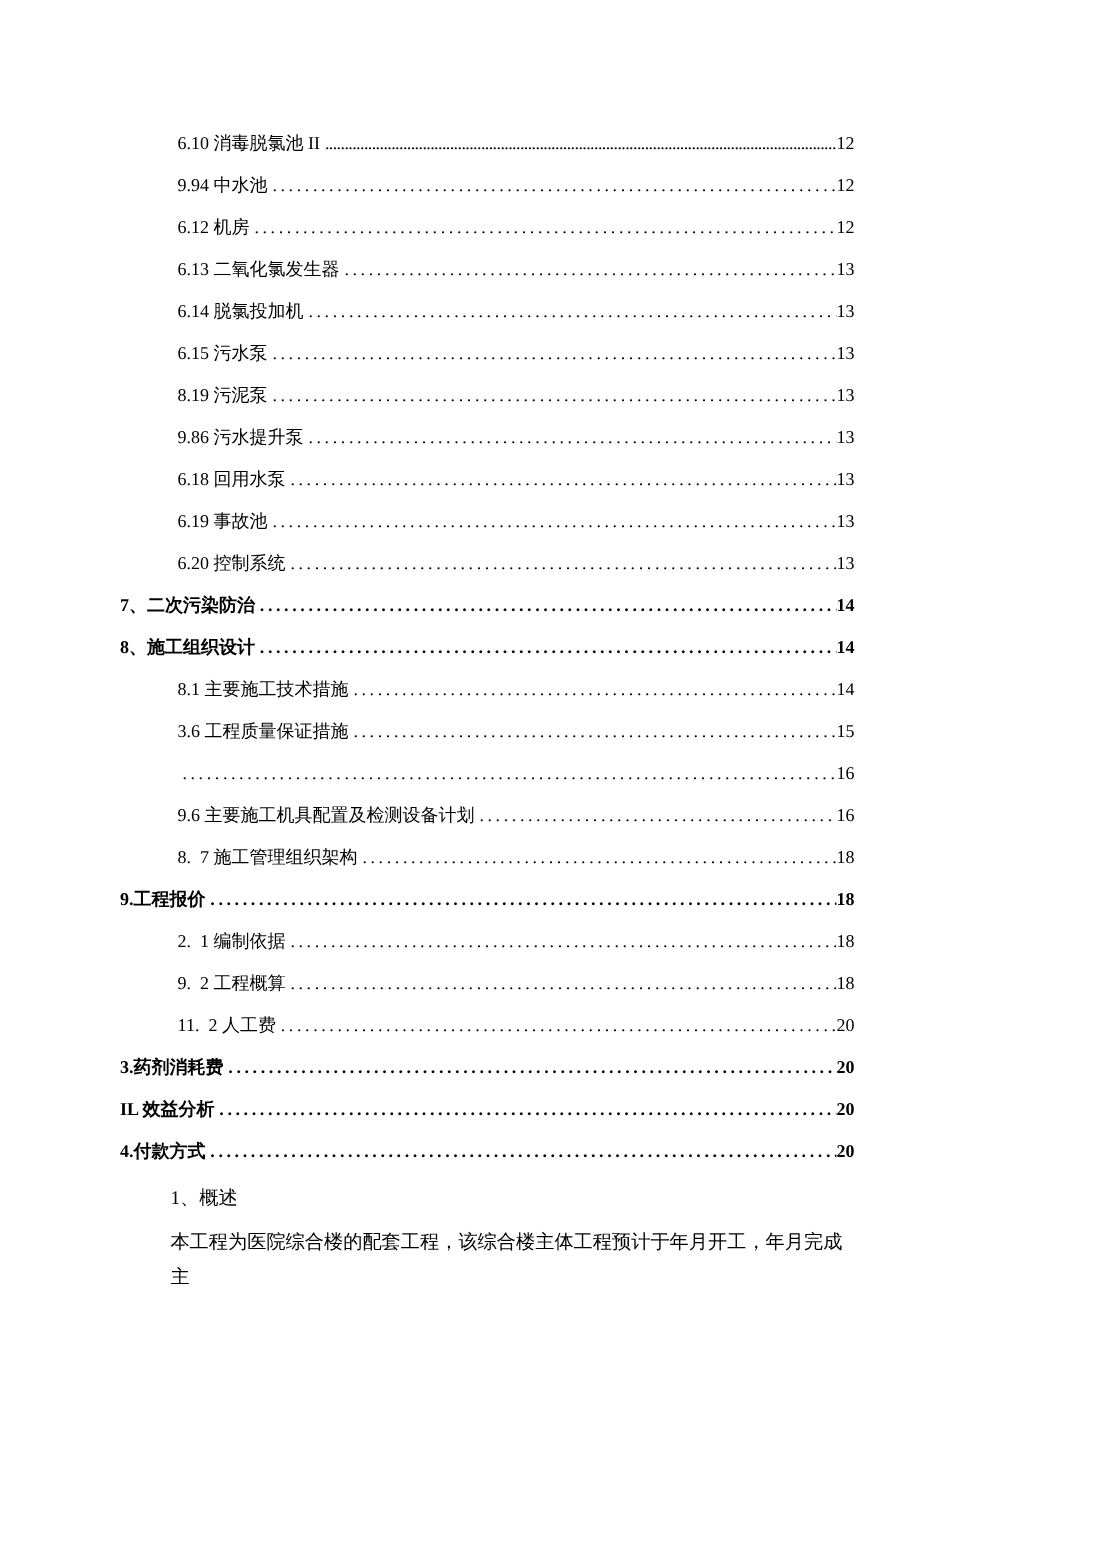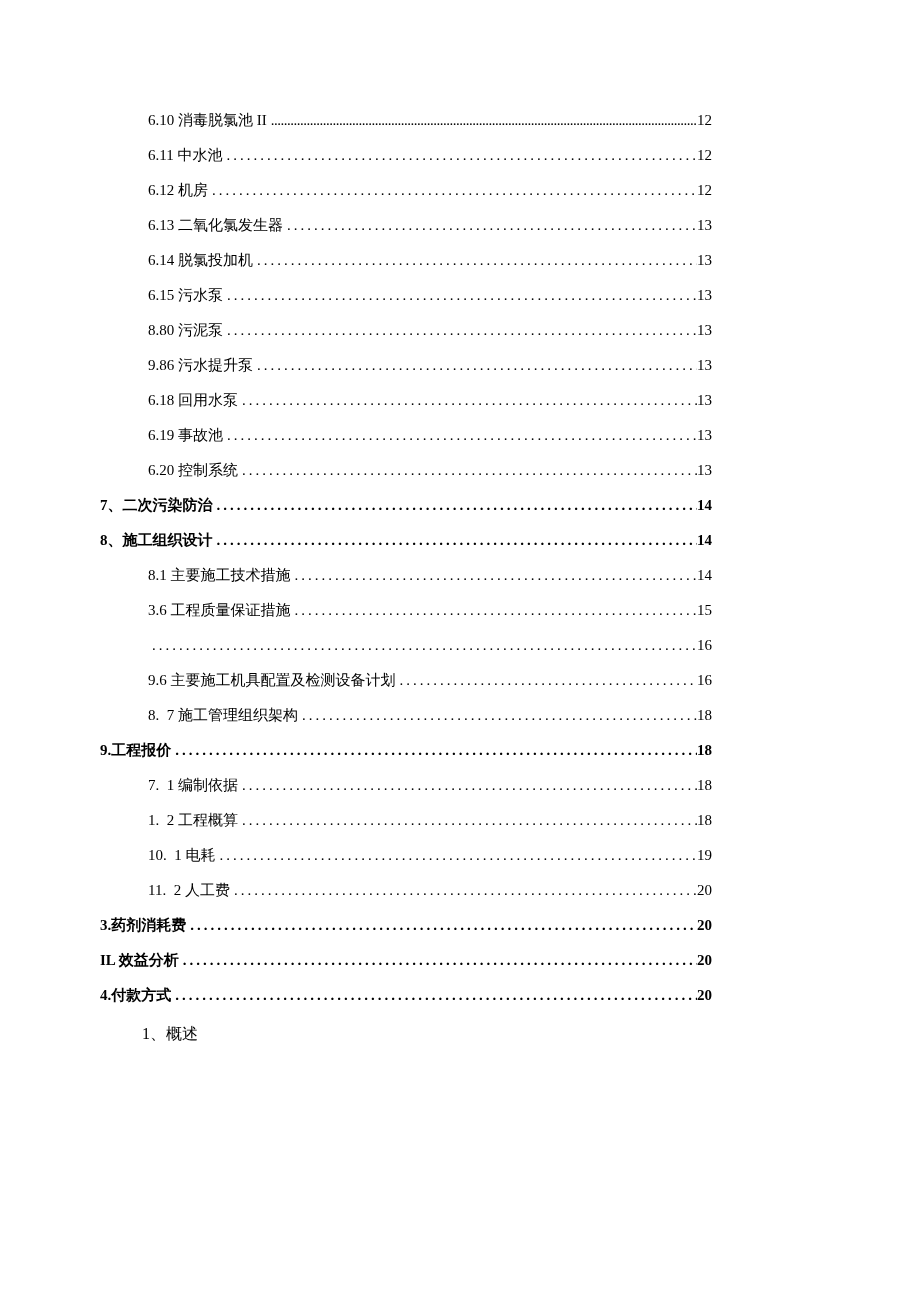--- a/index.html
+++ b/index.html
@@ -71,21 +71,21 @@
 <body>
 
 <div class="page">
   <div id="toc-container">
       <div class="toc-entry level-1">
         <span class="toc-label">6.10 消毒脱氯池 II</span>
         <span class="toc-leader compact"></span>
         <span class="toc-page">12</span>
       </div>
       <div class="toc-entry level-1">
-        <span class="toc-label">6.11 中水池</span>
+        <span class="toc-label">9.94 中水池</span>
         <span class="toc-leader"></span>
         <span class="toc-page">12</span>
       </div>
       <div class="toc-entry level-1">
         <span class="toc-label">6.12 机房</span>
         <span class="toc-leader"></span>
         <span class="toc-page">12</span>
       </div>
       <div class="toc-entry level-1">
         <span class="toc-label">6.13 二氧化氯发生器</span>
@@ -96,21 +96,21 @@
         <span class="toc-label">6.14 脱氯投加机</span>
         <span class="toc-leader"></span>
         <span class="toc-page">13</span>
       </div>
       <div class="toc-entry level-1">
         <span class="toc-label">6.15 污水泵</span>
         <span class="toc-leader"></span>
         <span class="toc-page">13</span>
       </div>
       <div class="toc-entry level-1">
-        <span class="toc-label">8.80 污泥泵</span>
+        <span class="toc-label">8.19 污泥泵</span>
         <span class="toc-leader"></span>
         <span class="toc-page">13</span>
       </div>
       <div class="toc-entry level-1">
         <span class="toc-label">9.86 污水提升泵</span>
         <span class="toc-leader"></span>
         <span class="toc-page">13</span>
       </div>
       <div class="toc-entry level-1">
         <span class="toc-label">6.18 回用水泵</span>
@@ -160,33 +160,28 @@
         <span class="toc-label">8.  7 施工管理组织架构</span>
         <span class="toc-leader"></span>
         <span class="toc-page">18</span>
       </div>
       <div class="toc-entry level-0 bold-page">
         <span class="toc-label">9.工程报价</span>
         <span class="toc-leader"></span>
         <span class="toc-page">18</span>
       </div>
       <div class="toc-entry level-1">
-        <span class="toc-label">7.  1 编制依据</span>
-        <span class="toc-leader"></span>
-        <span class="toc-page">18</span>
-      </div>
-      <div class="toc-entry level-1">
-        <span class="toc-label">1.  2 工程概算</span>
-        <span class="toc-leader"></span>
-        <span class="toc-page">18</span>
-      </div>
-      <div class="toc-entry level-1">
-        <span class="toc-label">10.  1 电耗</span>
-        <span class="toc-leader"></span>
-        <span class="toc-page">19</span>
+        <span class="toc-label">2.  1 编制依据</span>
+        <span class="toc-leader"></span>
+        <span class="toc-page">18</span>
+      </div>
+      <div class="toc-entry level-1">
+        <span class="toc-label">9.  2 工程概算</span>
+        <span class="toc-leader"></span>
+        <span class="toc-page">18</span>
       </div>
       <div class="toc-entry level-1">
         <span class="toc-label">11.  2 人工费</span>
         <span class="toc-leader"></span>
         <span class="toc-page">20</span>
       </div>
       <div class="toc-entry level-0 bold-page">
         <span class="toc-label">3.药剂消耗费</span>
         <span class="toc-leader"></span>
         <span class="toc-page">20</span>
@@ -197,13 +192,14 @@
         <span class="toc-page">20</span>
       </div>
       <div class="toc-entry level-0 bold-page">
         <span class="toc-label">4.付款方式</span>
         <span class="toc-leader"></span>
         <span class="toc-page">20</span>
       </div>
     </div>
 
   <div class="body-heading">1、概述</div>
+  <div class="body-text">本工程为医院综合楼的配套工程，该综合楼主体工程预计于年月开工，年月完成主</div>
 </div>
 
 </body></html>

